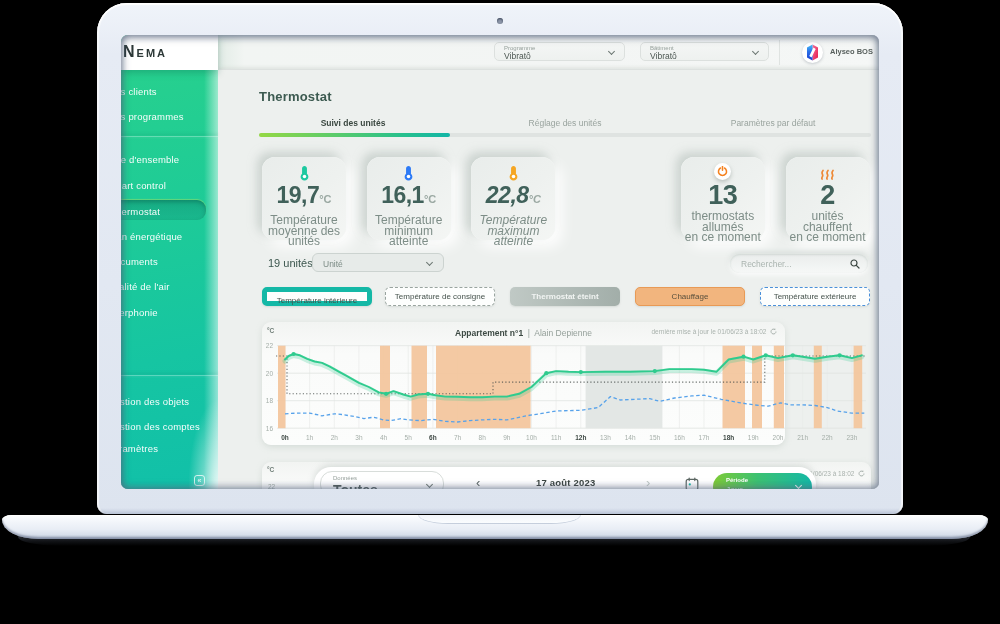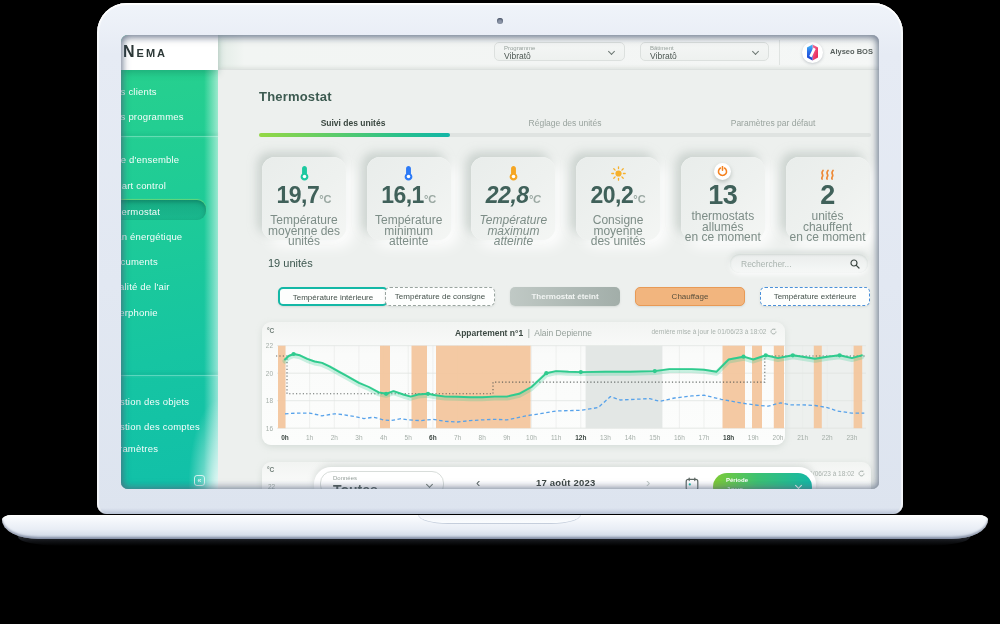--- a/index.html
+++ b/index.html
@@ -72,21 +72,21 @@
 #ucount{position:absolute;left:50px;top:187px;font-size:11px;font-weight:400;color:#3c564e;}
 #usel{position:absolute;left:94px;top:183px;width:132px;height:19px;border:1px solid #ccd3d0;border-radius:6px;background:#e7ebe9;}
 #usel span{position:absolute;left:10px;top:5px;font-size:8.5px;color:#7d8c86;}
 #search{position:absolute;left:512px;top:184px;width:138px;height:19px;border-radius:10px;
  background:linear-gradient(180deg,#eaedec,#f6f8f7);
  box-shadow:0 2px 5px rgba(255,255,255,.9), 0 -2px 5px rgba(190,200,195,.5), inset 0 1px 2px rgba(190,200,195,.6);}
 #search span{position:absolute;left:11px;top:5px;font-size:8.5px;color:#aab4af;}
 
 .chip{position:absolute;top:217px;width:110px;height:19px;border-radius:5px;background:#fdfefd;
  font-size:8px;color:#44514b;text-align:center;line-height:18px;box-shadow:0 1px 2px rgba(160,170,165,.3);}
-.c1{left:60px;border:2px solid #14b8a6;}
+.c1{left:44px;border:5px solid #14b8a6;}
 .c2{left:167px;border:1px dashed #99a49f;}
 .c3{left:292px;border:none;background:linear-gradient(90deg,#c0c9c5,#a2aea9);color:#f2f5f3;font-weight:700;line-height:19px;}
 .c4{left:417px;border:1px solid #e89a56;background:#f2b57e;color:#584f3c;}
 .c5{left:542px;border:1px dashed #4a90d9;}
 
 #chart1{position:absolute;left:44px;top:252px;width:523px;height:123px;border-radius:9px;
  background:linear-gradient(180deg,#f2f4f2 0%,#fafbfa 26%,#fcfdfc 100%);
  box-shadow:0 2px 6px rgba(170,182,176,.35);}
 #chart1 .hb{position:absolute;left:0;top:6px;width:100%;font-size:8.5px;text-align:center;color:#95a09a;}
 #chart1 .hb b{color:#3d4a44;font-weight:700;}
@@ -141,39 +141,20 @@
     <div class="lbl">Température<br>minimum atteinte</div>
    </div>
    <div class="card" style="left:253.4px;font-style:italic;">
     <div class="ic" style="padding-top:8px;"><svg width="11" height="16" viewBox="0 0 13 19">
               <path d="M6.5 1.2c1.6 0 2.9 1.3 2.9 2.9v6.2a4.6 4.6 0 1 1-5.8 0V4.1c0-1.6 1.3-2.9 2.9-2.9z" fill="#f5a623"></path>
               <circle cx="6.5" cy="13.7" r="2.1" fill="#fff"></circle>
             </svg></div>
     <div class="val">22,8<small>°C</small></div>
     <div class="lbl">Température<br>maximum atteinte</div>
    </div>
-   <div class="card" style="left:358.1px;">
-    <div class="ic" style="padding-top:9px;"><svg width="15" height="15" viewBox="0 0 15 15">
-              <g fill="#f6b02c">
-                <circle cx="7.5" cy="7.5" r="3.1"></circle>
-                <g stroke="#f6b02c" stroke-width="1.3" stroke-linecap="round">
-                  <line x1="7.5" y1="0.8" x2="7.5" y2="2.6"></line>
-                  <line x1="7.5" y1="12.4" x2="7.5" y2="14.2"></line>
-                  <line x1="0.8" y1="7.5" x2="2.6" y2="7.5"></line>
-                  <line x1="12.4" y1="7.5" x2="14.2" y2="7.5"></line>
-                  <line x1="2.8" y1="2.8" x2="4.1" y2="4.1"></line>
-                  <line x1="10.9" y1="10.9" x2="12.2" y2="12.2"></line>
-                  <line x1="2.8" y1="12.2" x2="4.1" y2="10.9"></line>
-                  <line x1="10.9" y1="4.1" x2="12.2" y2="2.8"></line>
-                </g>
-              </g>
-            </svg></div>
-    <div class="val">20,2<small>°C</small></div>
-    <div class="lbl">Consigne moyenne<br>des unités</div>
-   </div>
    <div class="card" style="left:462.8px;">
     <div class="ic" style="padding-top:6px;"><span style="display:inline-block;width:17px;height:17px;border-radius:50%;background:#fff;box-shadow:0 2px 4px rgba(150,160,155,.6);"><svg width="11" height="11" viewBox="0 0 12 12" style="margin-top:3px;">
                 <path d="M3.8 2.2a4.4 4.4 0 1 0 4.4 0" fill="none" stroke="#f5821f" stroke-width="1.7" stroke-linecap="round"></path>
                 <line x1="6" y1="0.6" x2="6" y2="4.6" stroke="#f5821f" stroke-width="1.7" stroke-linecap="round"></line>
               </svg></span></div>
     <div class="val" style="font-size:27px;">13</div>
     <div class="lbl">thermostats allumés<br>en ce moment</div>
    </div>
    <div class="card" style="left:567.5px;">
     <div class="ic" style="padding-top:9px;"><svg width="15" height="11" viewBox="0 0 15 11">
@@ -181,20 +162,24 @@
                 <path d="M2.1 10c-1.3-1.7 1.6-2.6 0.4-4.5C1.4 3.7 2.3 2.3 3 1.4"></path>
                 <path d="M7.1 10c-1.3-1.7 1.6-2.6 0.4-4.5C6.4 3.7 7.3 2.3 8 1.4"></path>
                 <path d="M12.1 10c-1.3-1.7 1.6-2.6 0.4-4.5c-1.1-1.8-0.2-3.2 0.5-4.1"></path>
               </g>
             </svg></div>
     <div class="val" style="font-size:27px;">2</div>
     <div class="lbl">unités chauffent<br>en ce moment</div>
    </div>
 
    <span id="ucount">19 unités</span>
+   <div id="usel">
+          <span>Unité</span>
+          <i class="chev" style="right:11px;top:6px;"></i>
+        </div>
    <div id="search">
           <span>Rechercher...</span>
     <svg width="10" height="10" viewBox="0 0 10 10" style="position:absolute;right:8px;top:5px;">
             <circle cx="4" cy="4" r="3" fill="none" stroke="#3c4742" stroke-width="1.2"></circle>
             <line x1="6.3" y1="6.3" x2="9" y2="9" stroke="#3c4742" stroke-width="1.2" stroke-linecap="round"></line>
           </svg>
    </div>
    <div class="chip c1">Température intérieure</div>
    <div class="chip c2">Température de consigne</div>
    <div class="chip c3">Thermostat éteint</div>

